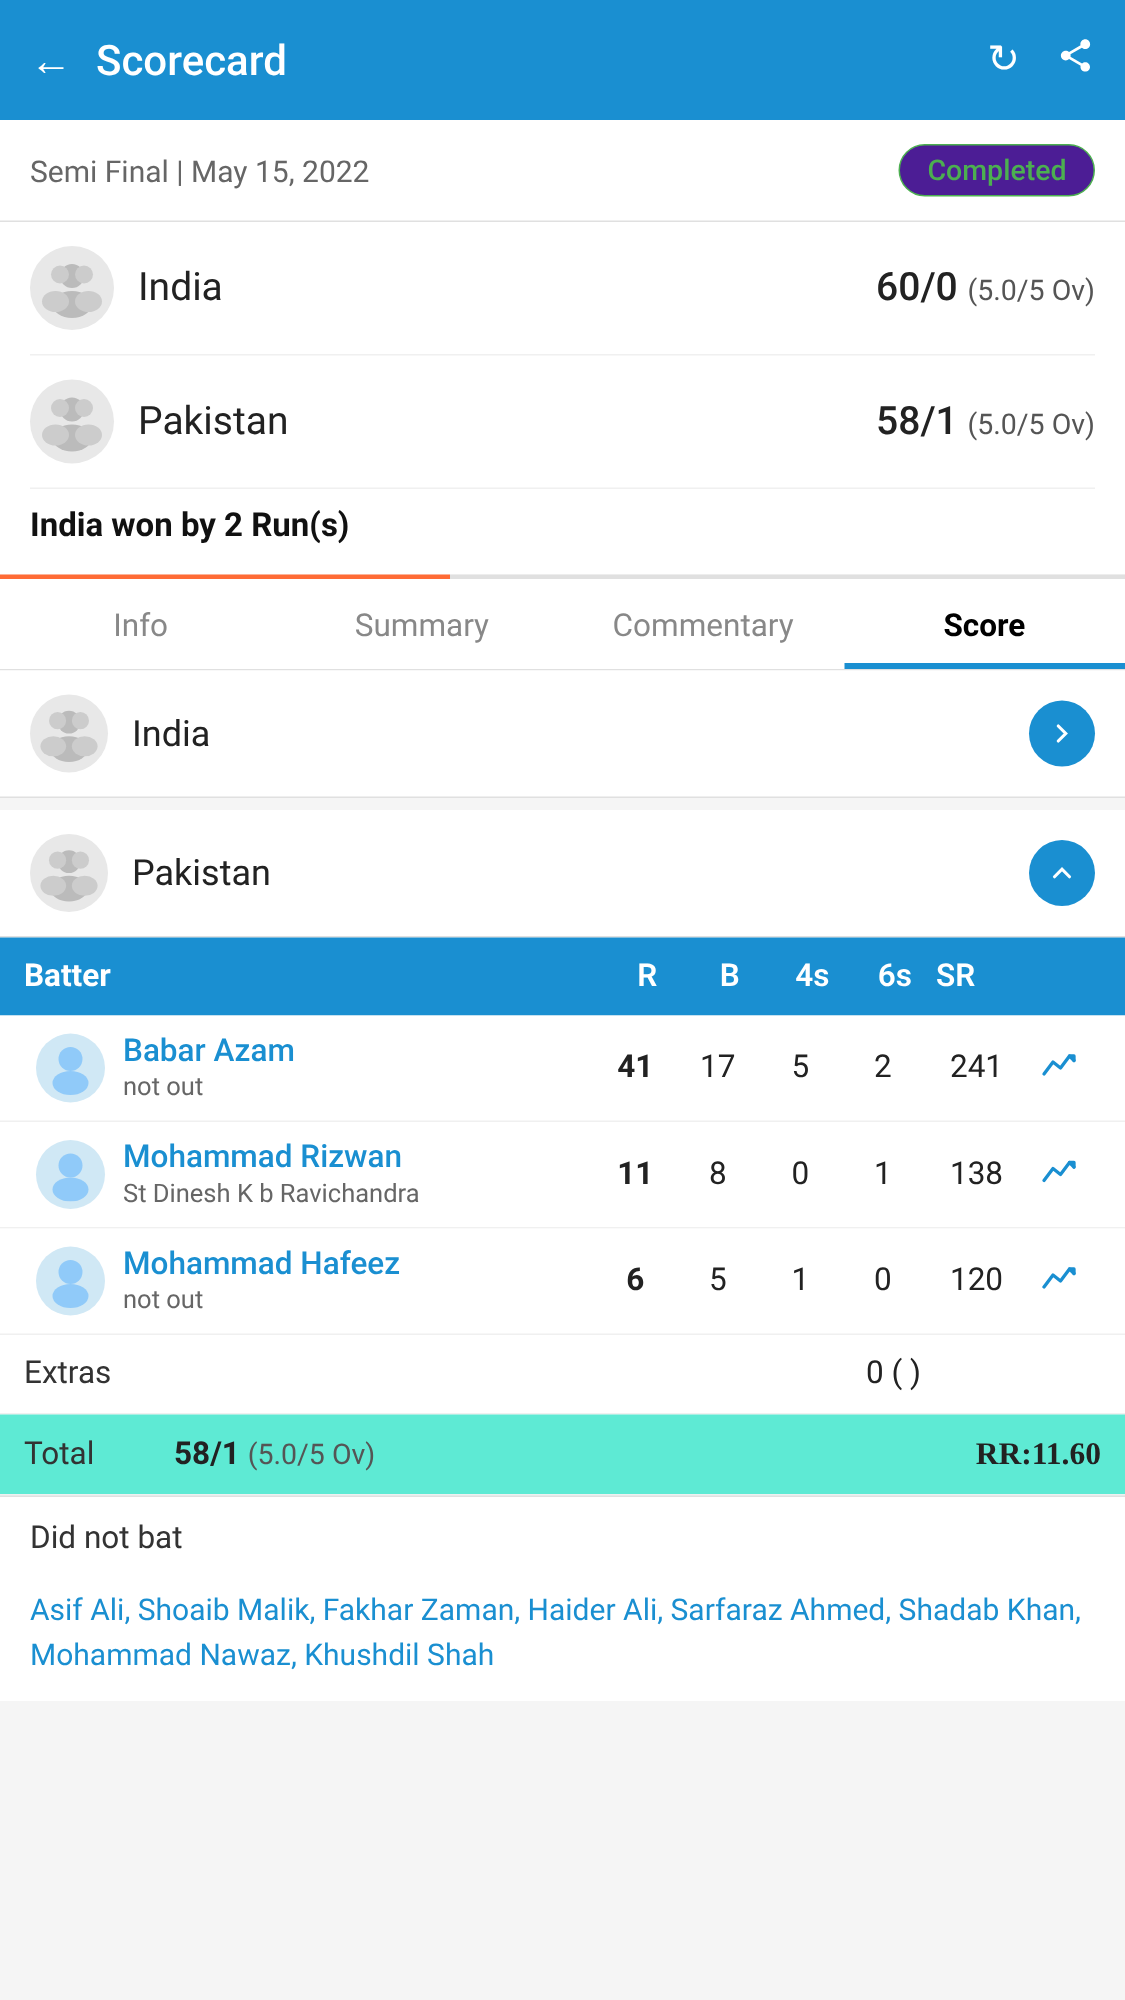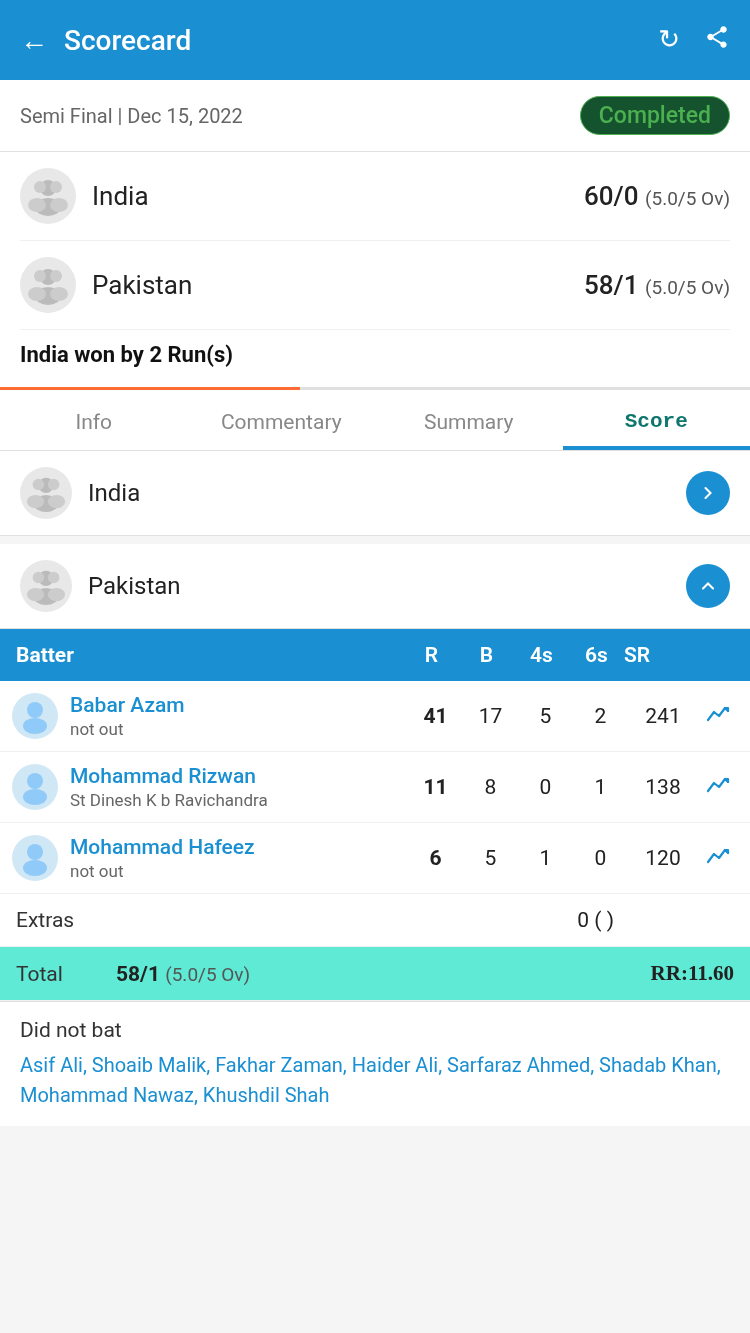--- a/index.html
+++ b/index.html
@@ -43,26 +43,26 @@
       display: flex;
       align-items: center;
       justify-content: space-between;
       border-bottom: 1px solid #e0e0e0;
     }
     .match-meta {
       color: #666;
       font-size: 20px;
     }
     .completed-badge {
-      background: #14532d;
+      background: #4c1d95;
       border: 1.5px solid #4caf50;
       border-radius: 20px;
       padding: 5px 18px;
       color: #4caf50;
-      font-size: 23px;
+      font-size: 19px;
       font-weight: 500;
     }
 
     
     .teams-section {
       background: white;
       padding: 0 20px 16px;
     }
     .team-row {
       display: flex;
@@ -122,23 +122,22 @@
     .tab {
       flex: 1;
       text-align: center;
       padding: 20px 0 16px;
       font-size: 21px;
       color: #888;
       cursor: pointer;
       position: relative;
     }
     .tab.active {
-      color: #0f766e;
+      color: #000000;
       font-weight: 700;
-      font-family: Liberation Mono, monospace;
     }
     .tab.active::after {
       content: '';
       position: absolute;
       bottom: 0;
       left: 0;
       right: 0;
       height: 4px;
       background: #1a8fd1;
     }
@@ -204,21 +203,21 @@
       font-weight: 600;
     }
     .col-chart {
       width: 40px;
       text-align: center;
     }
 
     .batter-row {
       display: flex;
       align-items: center;
-      padding: 12px 12px;
+      padding: 12px 24px;
       border-bottom: 1px solid #f0f0f0;
       background: white;
     }
     .batter-info {
       flex: 1;
       display: flex;
       align-items: center;
     }
     .batter-avatar {
       width: 46px;
@@ -306,21 +305,21 @@
 
     
     .dnb-section {
       background: white;
       padding: 16px 20px;
       border-top: 1px solid #e0e0e0;
     }
     .dnb-label {
       font-size: 21px;
       color: #333;
-      margin-bottom: 8px;
+      margin-bottom: 20px;
     }
     .dnb-players {
       font-size: 20px;
       color: #1a8fd1;
       line-height: 1.5;
     }
   </style>
 </head>
 <body>
 
@@ -331,21 +330,21 @@
     <span class="header-icon">↻</span>
     <span class="header-icon">
       <svg width="26" height="26" viewBox="0 0 24 24" fill="white">
         <path d="M18 16.08c-.76 0-1.44.3-1.96.77L8.91 12.7c.05-.23.09-.46.09-.7s-.04-.47-.09-.7l7.05-4.11c.54.5 1.25.81 2.04.81 1.66 0 3-1.34 3-3s-1.34-3-3-3-3 1.34-3 3c0 .24.04.47.09.7L8.04 9.81C7.5 9.31 6.79 9 6 9c-1.66 0-3 1.34-3 3s1.34 3 3 3c.79 0 1.5-.31 2.04-.81l7.12 4.16c-.05.21-.08.43-.08.65 0 1.61 1.31 2.92 2.92 2.92s2.92-1.31 2.92-2.92c0-1.61-1.31-2.92-2.92-2.92z"></path>
       </svg>
     </span>
   </div>
 </div>
 
 <div class="match-info-bar">
-  <span class="match-meta">Semi Final | Dec 15, 2022</span>
+  <span class="match-meta">Semi Final | May 15, 2022</span>
   <span class="completed-badge">Completed</span>
 </div>
 
 <div class="teams-section">
 
   <div class="team-row">
     <div class="team-avatar">
       <svg width="42" height="42" viewBox="0 0 42 42">
         <circle cx="21" cy="13" r="8" fill="#bbb"></circle>
         <circle cx="13" cy="12" r="6" fill="#ccc"></circle>
@@ -380,22 +379,22 @@
     </span>
   </div>
 
   <div class="result-text">India won by 2 Run(s)</div>
 </div>
 
 <div class="orange-divider"></div>
 
 <div class="tabs">
   <div class="tab">Info</div>
+  <div class="tab">Summary</div>
   <div class="tab">Commentary</div>
-  <div class="tab">Summary</div>
   <div class="tab active">Score</div>
 </div>
 
 <div class="scorecard-content">
 
   <div class="innings-header">
     <div class="team-avatar" style="margin-right:16px;">
       <svg width="40" height="40" viewBox="0 0 42 42">
         <circle cx="21" cy="13" r="8" fill="#bbb"></circle>
         <circle cx="13" cy="12" r="6" fill="#ccc"></circle>

